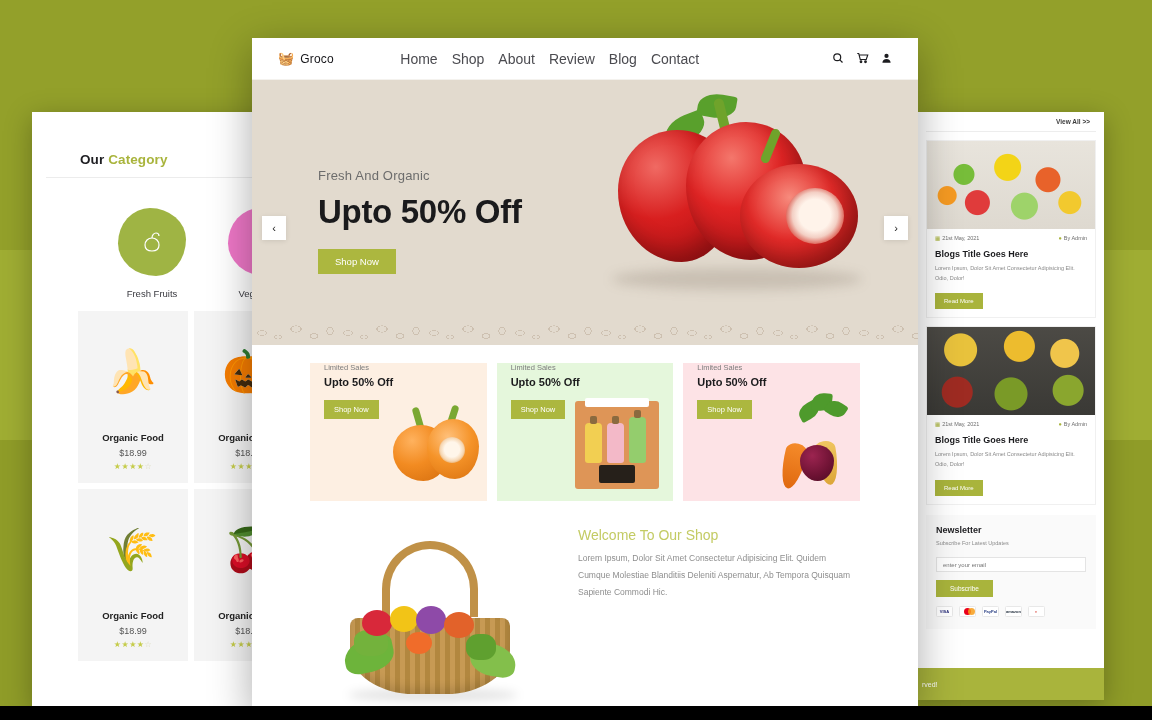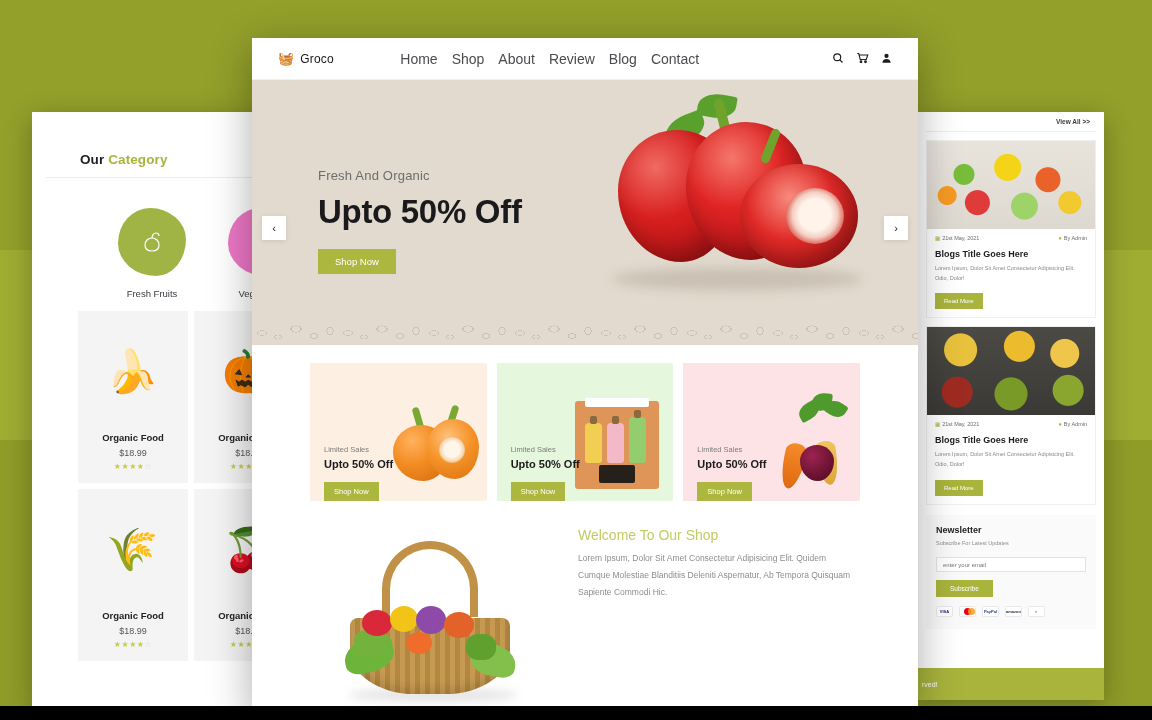--- a/index.html
+++ b/index.html
@@ -296,21 +296,21 @@
   }
 
   
   .promos {
     display: flex; gap: 10px;
     padding: 18px 58px 14px 58px;
     background: #fff;
   }
   .promo {
     position: relative; flex: 1; height: 138px;
-    display: flex; align-items: flex-end;
+    display: flex; align-items: flex-start;
     padding-left: 14px; overflow: hidden;
   }
   .promo.p-peach { background: #fdefe2; }
   .promo.p-mint  { background: #e5f7dc; }
   .promo.p-rose  { background: #fde3e6; }
   .promo-text { position: relative; z-index: 2; }
   .promo-kicker { font-size: 7.5px; color: #7d7d7d; margin-bottom: 4px; }
   .promo-title { font-size: 11px; font-weight: bold; color: #1b1b1d; margin-bottom: 10px; }
   .promo-btn {
     background: #acb73f; color: #fff; font-size: 7.5px;

